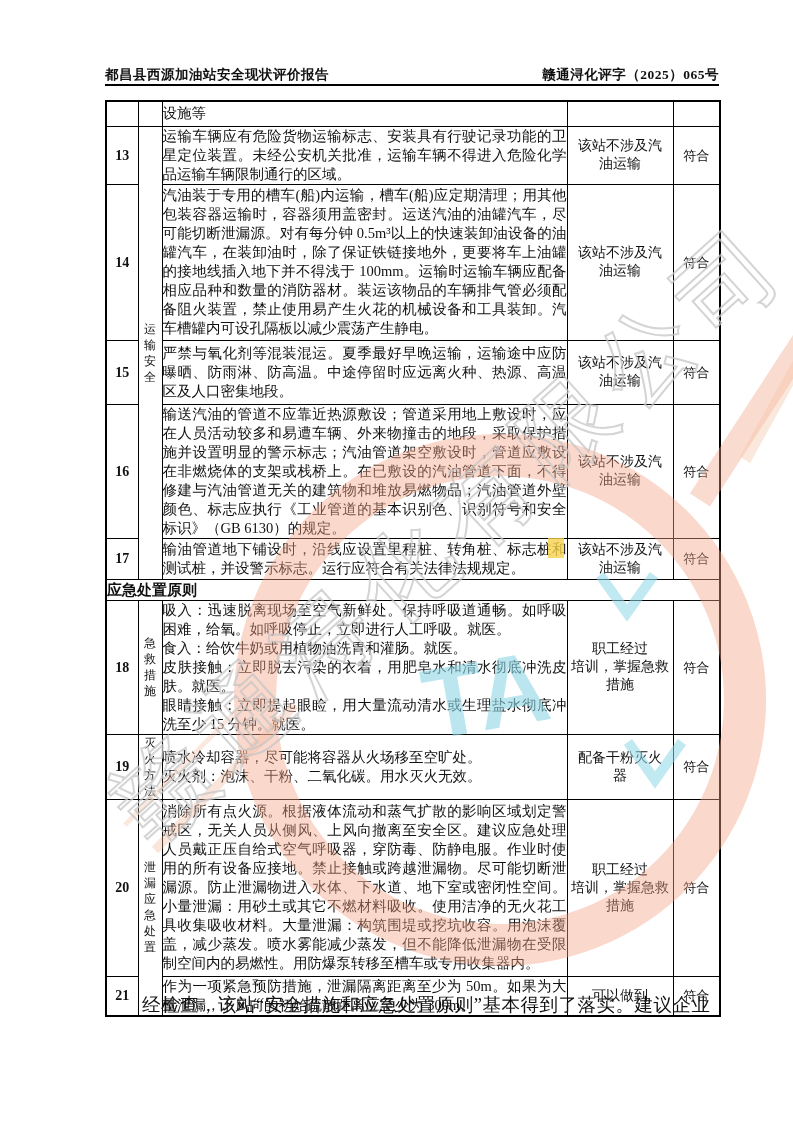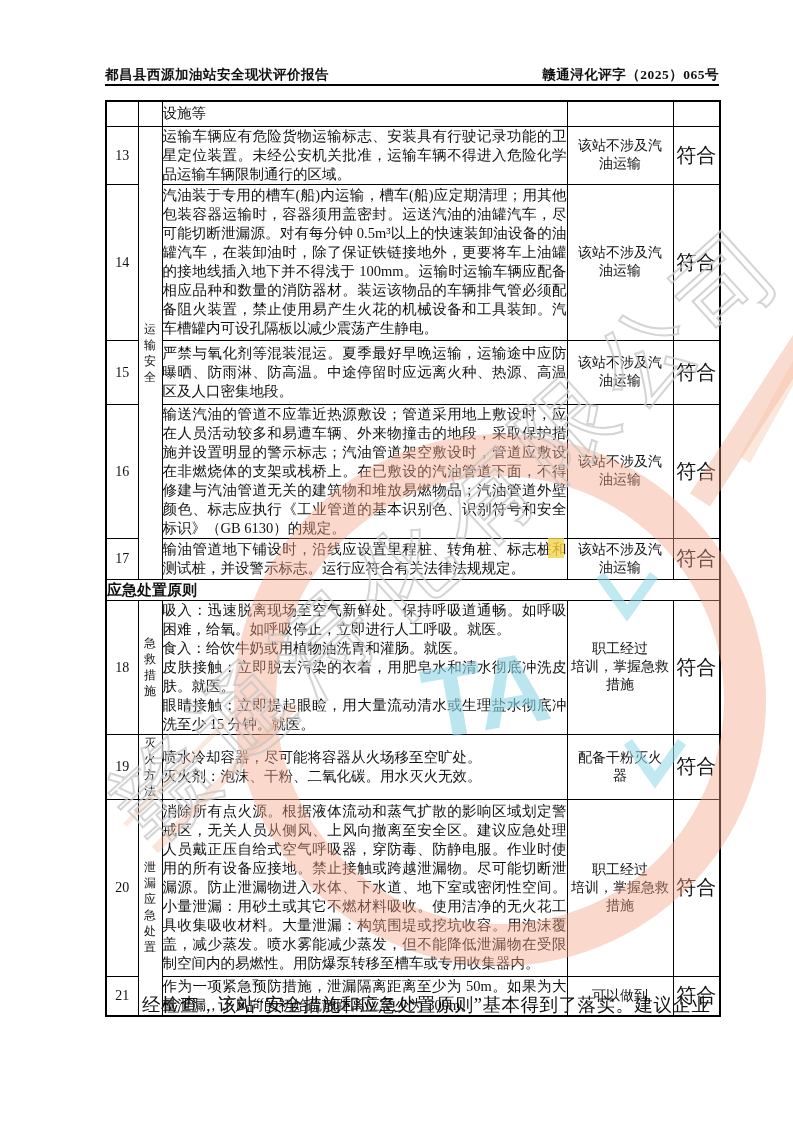--- a/index.html
+++ b/index.html
@@ -30,36 +30,36 @@
     padding:0;
     vertical-align:middle;
     overflow:hidden;
   }
   col.c-no{width:32px;}
   col.c-cat{width:24px;}
   col.c-txt{width:405px;}
   col.c-status{width:106px;}
   col.c-verdict{width:47px;}
   td.no{
-    text-align:center;font-weight:normal;font-size:14px;
+    text-align:center;font-weight:bold;font-size:14px;
     font-family:"Liberation Serif",serif;
   }
   td.cat{
     text-align:center;font-size:12px;line-height:16px;
     white-space:pre-line;padding:0 1px;
   }
   td.txt{
     text-align:justify;padding:1px 3px;
     white-space:pre-line;
   }
   td.status{
     text-align:center;font-size:14px;line-height:18px;
     white-space:pre-line;padding:0 1px;
   }
-  td.verdict{text-align:center;font-size:20px;}
+  td.verdict{text-align:center;font-size:13px;}
   td.sechdr{
     text-align:left;font-weight:bold;font-size:15px;line-height:20px;
   }
   
   .closing{
     position:absolute;left:105px;top:992px;width:644px;
     font-size:18.5px;line-height:26px;letter-spacing:.5px;
     text-indent:2em;
   }
   .pageno{

